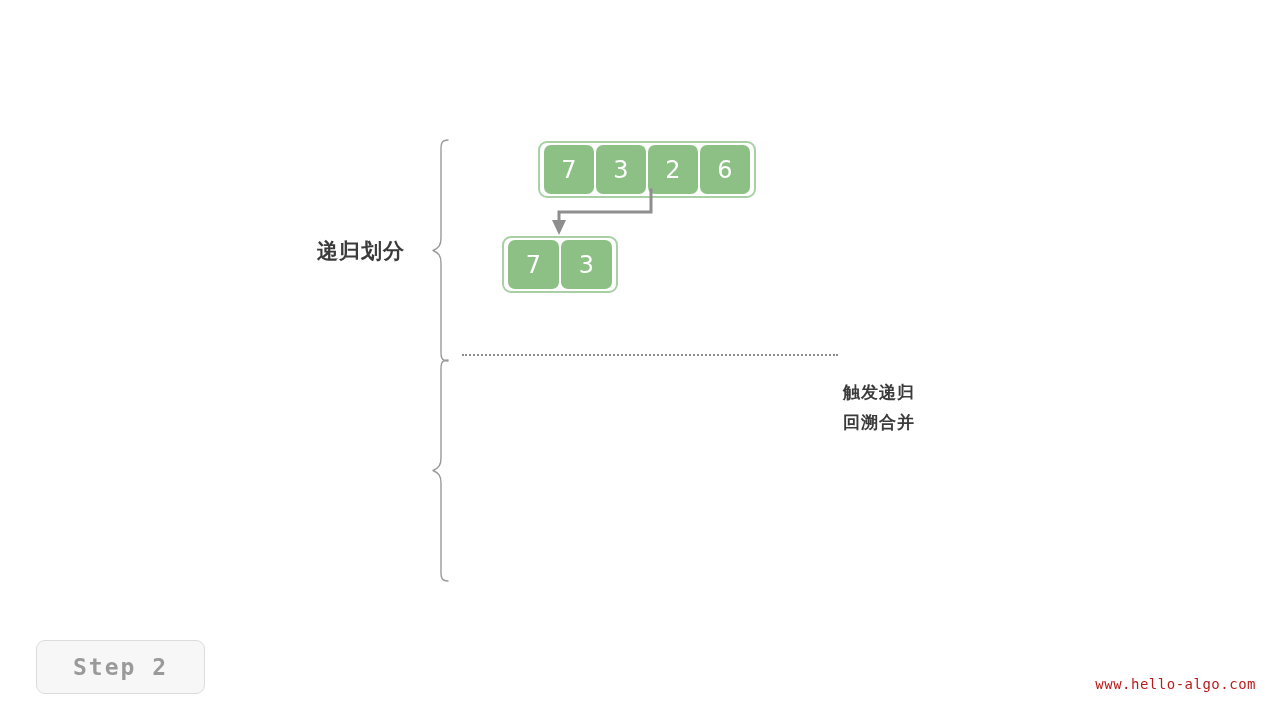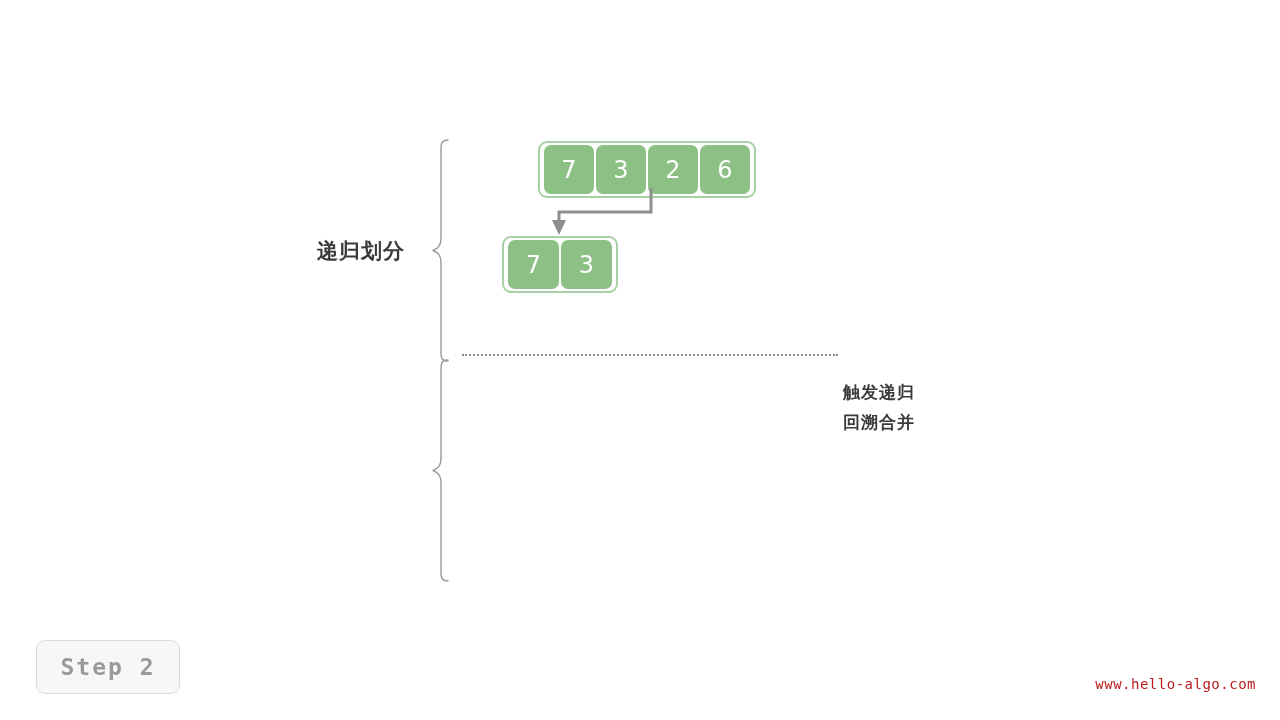--- a/index.html
+++ b/index.html
@@ -120,21 +120,21 @@
     line-height: 30px;
     white-space: nowrap;
     margin-top: 48px;
   }
 
   
   #step-badge {
     position: absolute;
     left: 36px;
     top: 640px;
-    width: 144px;
+    width: 169px;
     height: 54px;
     box-sizing: border-box;
     background: #f7f7f7;
     border: 1.5px solid #dcdcdc;
     border-radius: 9px;
     display: flex;
     align-items: center;
     justify-content: center;
     color: #9a9a9a;
     font-family: "DejaVu Sans Mono", "Liberation Mono", monospace;

